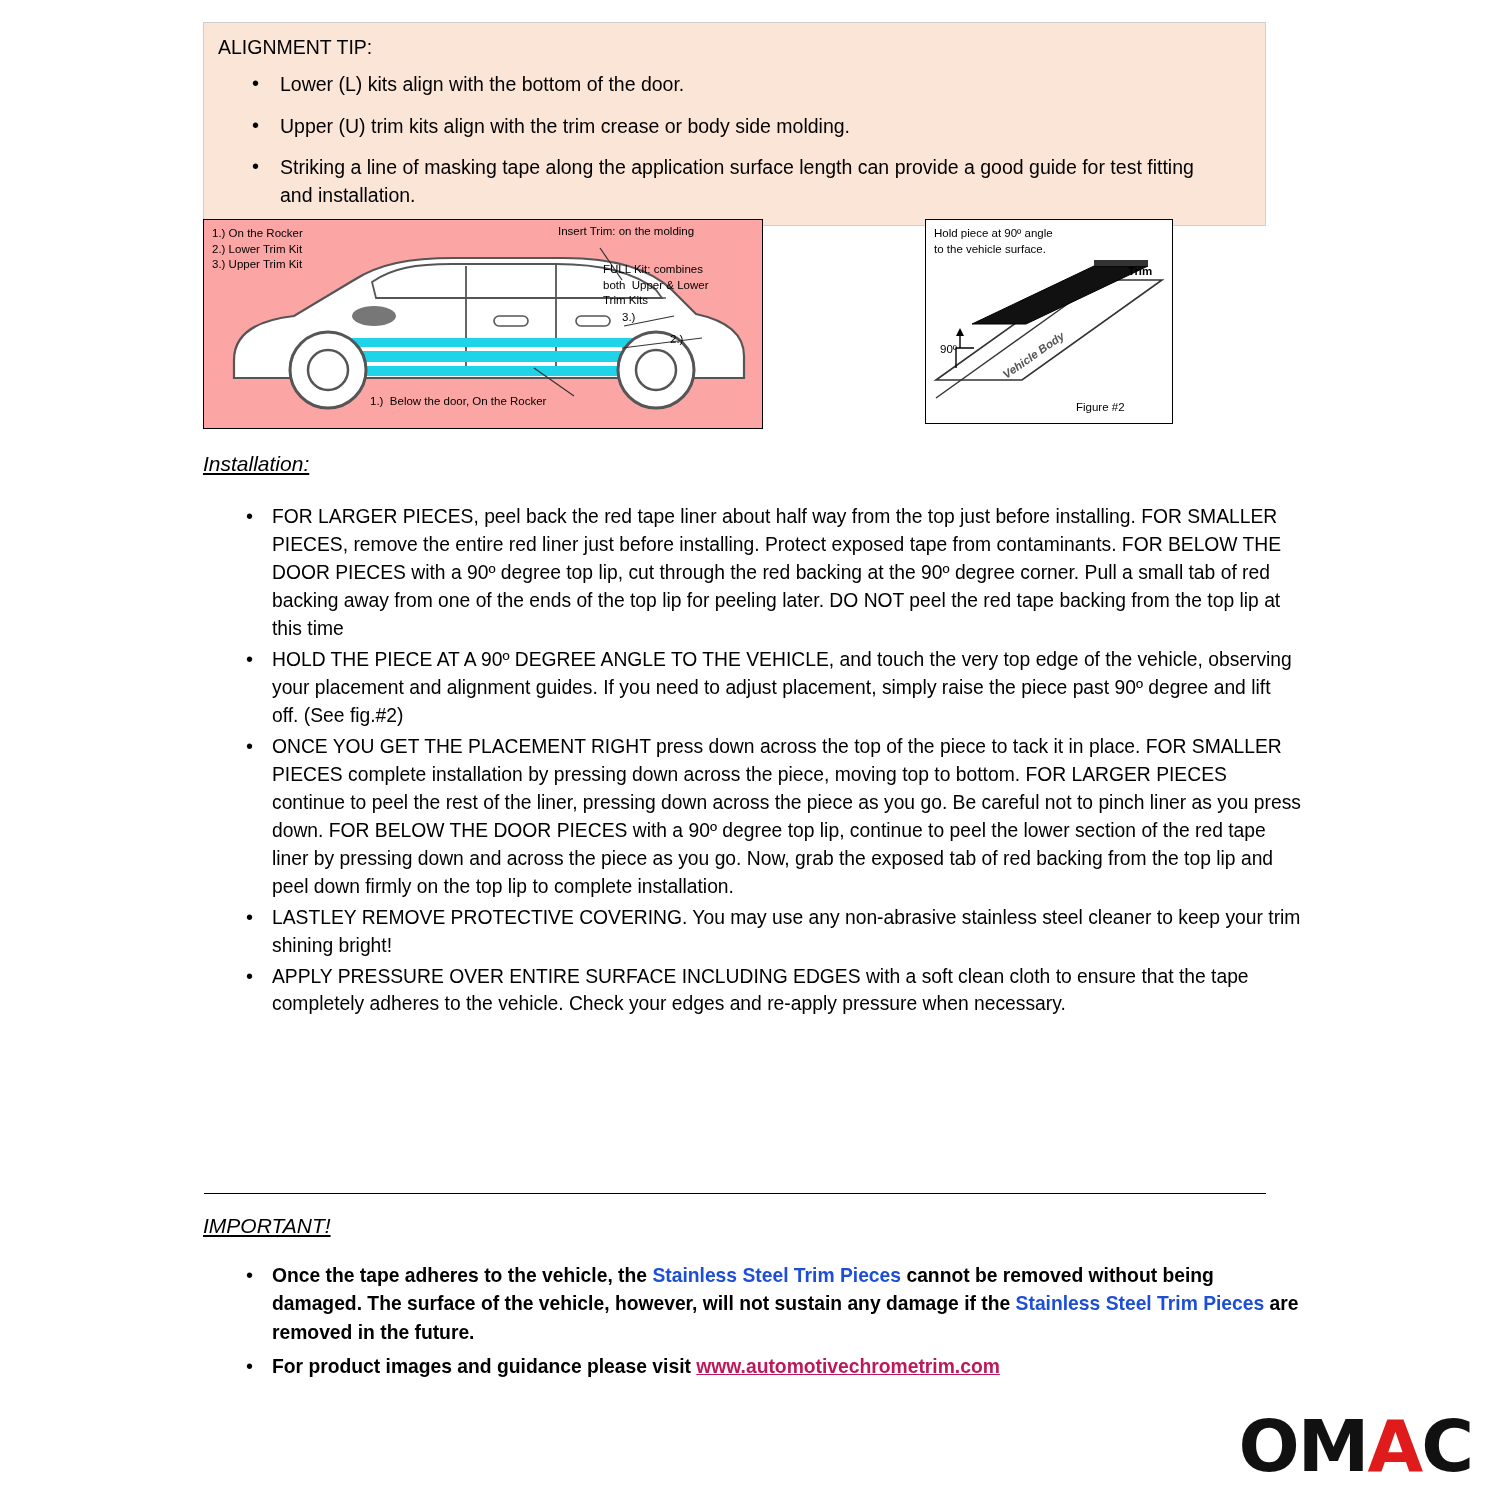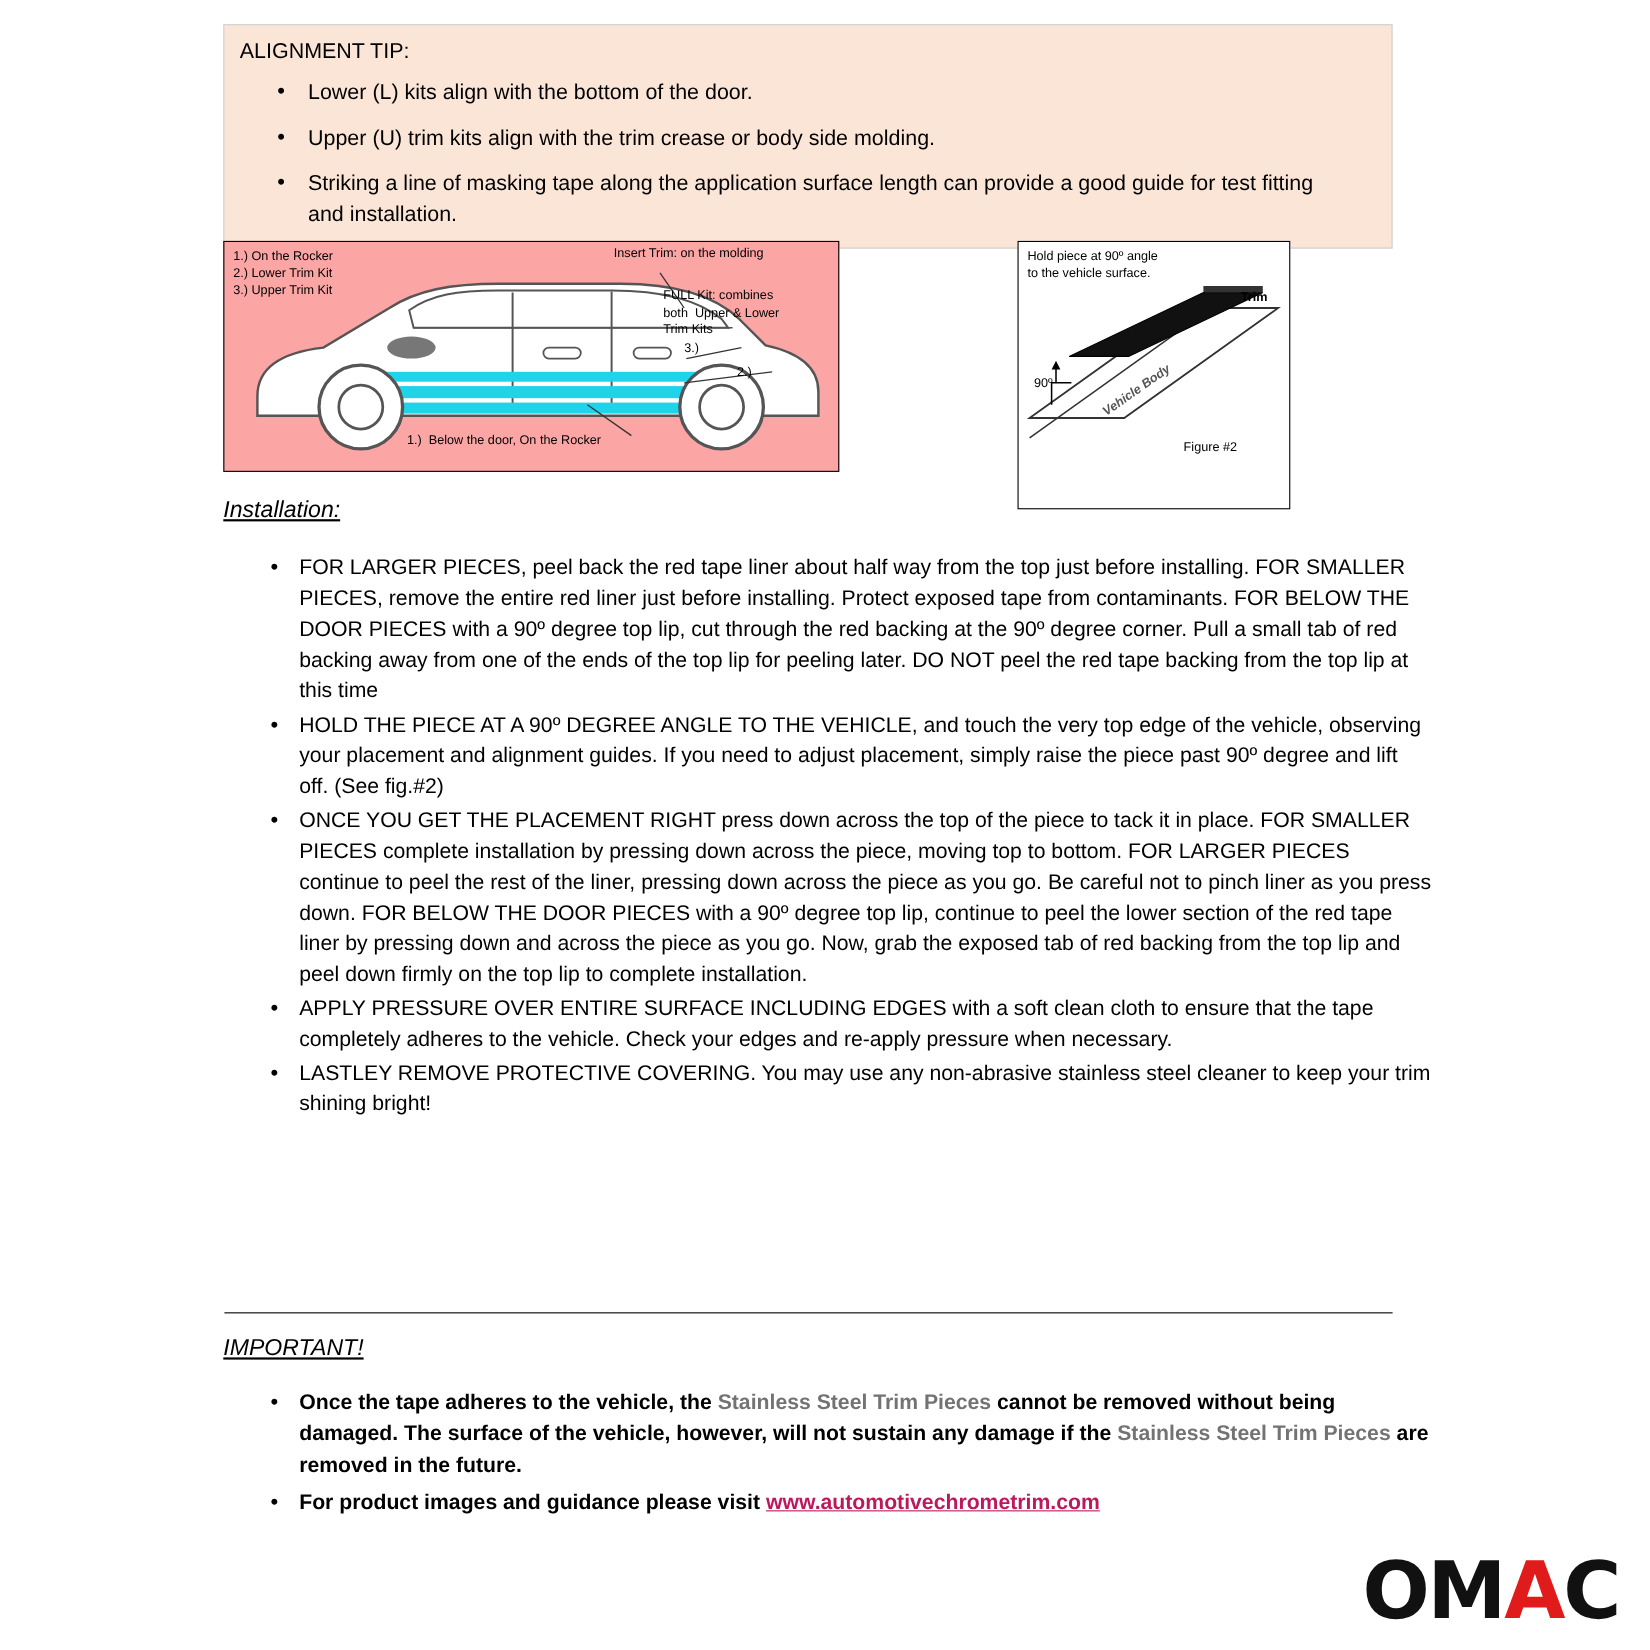--- a/index.html
+++ b/index.html
@@ -75,21 +75,21 @@
     height: 210px;
     border: 1.5px solid #000;
     box-sizing: border-box;
     background: #fca5a5;
     overflow: hidden;
   }
   .fig-right {
     position: absolute;
     left: 722px; top: 0;
     width: 248px;
-    height: 244px;
+    height: 205px;
     border: 1.5px solid #000;
     box-sizing: border-box;
     background: #fff;
     overflow: hidden;
   }
   .fig-left .lbl, .fig-right .lbl {
     position: absolute;
     font-size: 11.5px;
     line-height: 1.35;
     white-space: pre;
@@ -160,21 +160,21 @@
     margin-bottom: 6px;
   }
   .important-list > li::before {
     content: "\2022";
     position: absolute;
     left: -26px;
     top: -1px;
     font-size: 20px;
     font-weight: normal;
   }
-  .red { color: #737373; }
+  .red { color: #1d4ed8; }
   .link {
     color: #be185d;
     text-decoration: underline;
   }
 
   
   .logo {
     position: absolute;
     right: 28px;
     bottom: 18px;
@@ -271,22 +271,22 @@
       <div class="lbl" style="left:150px; top:180px;">Figure #2</div>
     </div>
   </div>
 
   <div class="section-head" id="install-head">Installation:</div>
 
   <ul class="install-list">
     <li><span>FOR LARGER PIECES, peel back the red tape liner about half way from the top just before installing. FOR SMALLER PIECES, remove the entire red liner just before installing. Protect exposed tape from contaminants. FOR BELOW THE DOOR PIECES with a 90º degree top lip, cut through the red backing at the 90º degree corner. Pull a small tab of red backing away from one of the ends of the top lip for peeling later. DO NOT peel the red tape backing from the top lip at this time</span></li>
     <li><span>HOLD THE PIECE AT A 90º DEGREE ANGLE TO THE VEHICLE, and touch the very top edge of the vehicle, observing your placement and alignment guides. If you need to adjust placement, simply raise the piece past 90º degree and lift off. (See fig.#2)</span></li>
     <li><span>ONCE YOU GET THE PLACEMENT RIGHT press down across the top of the piece to tack it in place.  FOR SMALLER PIECES complete installation by pressing down across the piece, moving top to bottom. FOR LARGER PIECES continue to peel the rest of the liner, pressing down across the piece as you go. Be careful not to pinch liner as you press down. FOR BELOW THE DOOR PIECES with a 90º degree top lip, continue to peel the lower section of the red tape liner by pressing down and across the piece as you go. Now, grab the exposed tab of red backing from the top lip and peel down firmly on the top lip to complete installation.</span></li>
+    <li><span>LASTLEY REMOVE PROTECTIVE COVERING. You may use any non-abrasive stainless steel cleaner to keep your trim shining bright!</span></li>
     <li><span>APPLY PRESSURE OVER ENTIRE SURFACE INCLUDING EDGES with a soft clean cloth to ensure that the tape completely adheres to the vehicle. Check your edges and re-apply pressure when necessary.</span></li>
-    <li><span>LASTLEY REMOVE PROTECTIVE COVERING. You may use any non-abrasive stainless steel cleaner to keep your trim shining bright!</span></li>
   </ul>
 
   <div class="divider"></div>
 
   <div class="section-head" id="important-head">IMPORTANT!</div>
 
   <ul class="important-list">
     <li>
       <span>Once the tape adheres to the vehicle, the </span><span class="red">Stainless Steel Trim Pieces</span><span> cannot be removed without being damaged. The surface of the vehicle, however, will not sustain any damage if the </span><span class="red">Stainless Steel Trim Pieces</span><span> are removed in the future.</span>
     </li>

